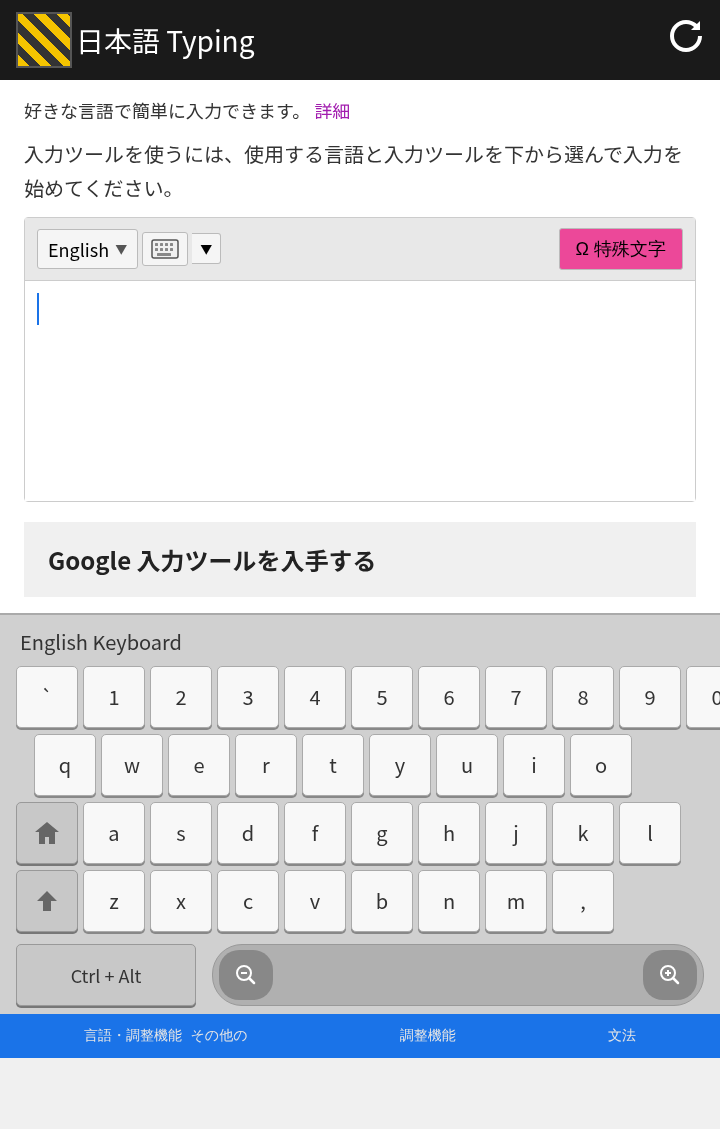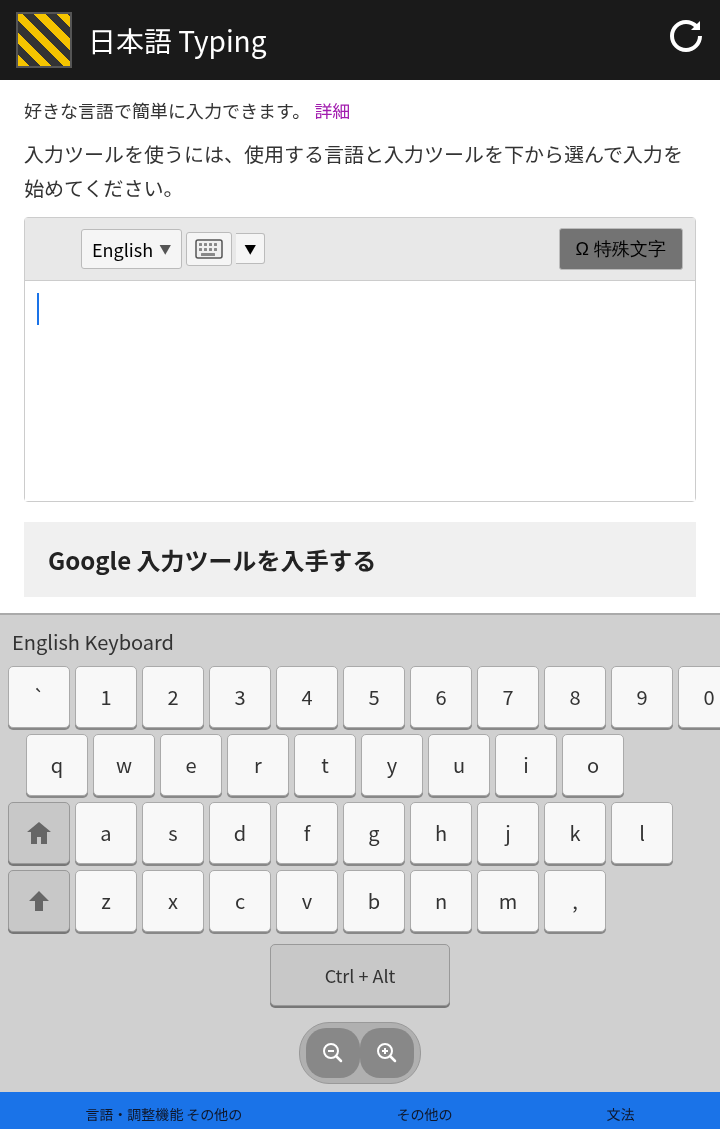--- a/index.html
+++ b/index.html
@@ -16,21 +16,21 @@
       background: #1a1a1a;
       height: 80px;
       display: flex;
       align-items: center;
       padding: 0 16px;
       justify-content: space-between;
     }
     .header-left {
       display: flex;
       align-items: center;
-      gap: 16px;
+      gap: 4px;
     }
     .app-icon {
       width: 56px;
       height: 56px;
       background: #222;
       border: 2px solid #555;
       display: flex;
       align-items: center;
       justify-content: center;
       overflow: hidden;
@@ -100,21 +100,20 @@
     .language-select {
       display: flex;
       align-items: center;
       background: #f5f5f5;
       border: 1px solid #bbb;
       border-radius: 3px;
       padding: 6px 10px;
       font-size: 18px;
       cursor: pointer;
       gap: 6px;
-      margin-left: 44px;
     }
     .language-select-arrow {
       font-size: 12px;
       color: #555;
     }
     .keyboard-btn {
       display: flex;
       align-items: center;
       background: #f5f5f5;
       border: 1px solid #bbb;
@@ -132,21 +131,21 @@
       border: 1px solid #bbb;
       border-left: none;
       border-radius: 0 3px 3px 0;
       padding: 6px 8px;
       cursor: pointer;
       font-size: 12px;
     }
     .special-chars-btn {
       display: flex;
       align-items: center;
-      background: #737373;
+      background: #ec4899;
       border: 1px solid #bbb;
       border-radius: 3px;
       padding: 8px 16px;
       font-size: 18px;
       cursor: pointer;
       gap: 6px;
     }
 
     
     .text-input-area {
@@ -175,21 +174,21 @@
     .get-tools-title {
       font-size: 24px;
       font-weight: bold;
       color: #222;
     }
 
     
     .keyboard-section {
       background: #d0d0d0;
       border-top: 2px solid #aaa;
-      padding: 12px 8px 8px;
+      padding: 12px 16px 8px;
     }
     .keyboard-label {
       font-size: 20px;
       color: #333;
       margin-bottom: 10px;
       padding-left: 4px;
     }
     .keyboard-rows {
       display: flex;
       flex-direction: column;
@@ -222,22 +221,21 @@
     }
     .key-wide {
       min-width: 130px;
     }
 
     
     .bottom-row {
       display: flex;
       gap: 16px;
       margin-top: 6px;
-      align-items: center;
-      flex-direction: column;
+      align-items: flex-start;
     }
     .key-ctrl-alt {
       min-width: 180px;
       height: 62px;
       font-size: 18px;
     }
     .space-bar-container {
       flex: 1;
       position: relative;
       height: 62px;
@@ -281,24 +279,25 @@
     
     .bottom-nav {
       background: #1a73e8;
       height: 44px;
       display: flex;
       align-items: center;
       justify-content: space-around;
       padding: 0 8px;
     }
     .bottom-nav-item {
-      color: #0f172a;
+      color: #e5e5e5;
       font-size: 14px;
       cursor: pointer;
       white-space: nowrap;
+      font-family: Liberation Mono, monospace;
     }
   </style>
 </head>
 <body>
 
 <div class="header">
   <div class="header-left">
     <div class="app-icon">
       <div class="app-icon-inner"></div>
     </div>
@@ -441,15 +440,15 @@
           </div>
         </div>
       </div>
     </div>
 
   </div>
 </div>
 
 <div class="bottom-nav">
   <span class="bottom-nav-item">言語・調整機能 その他の</span>
-  <span class="bottom-nav-item">その他の</span>
+  <span class="bottom-nav-item">調整機能</span>
   <span class="bottom-nav-item">文法</span>
 </div>
 
 </body></html>

